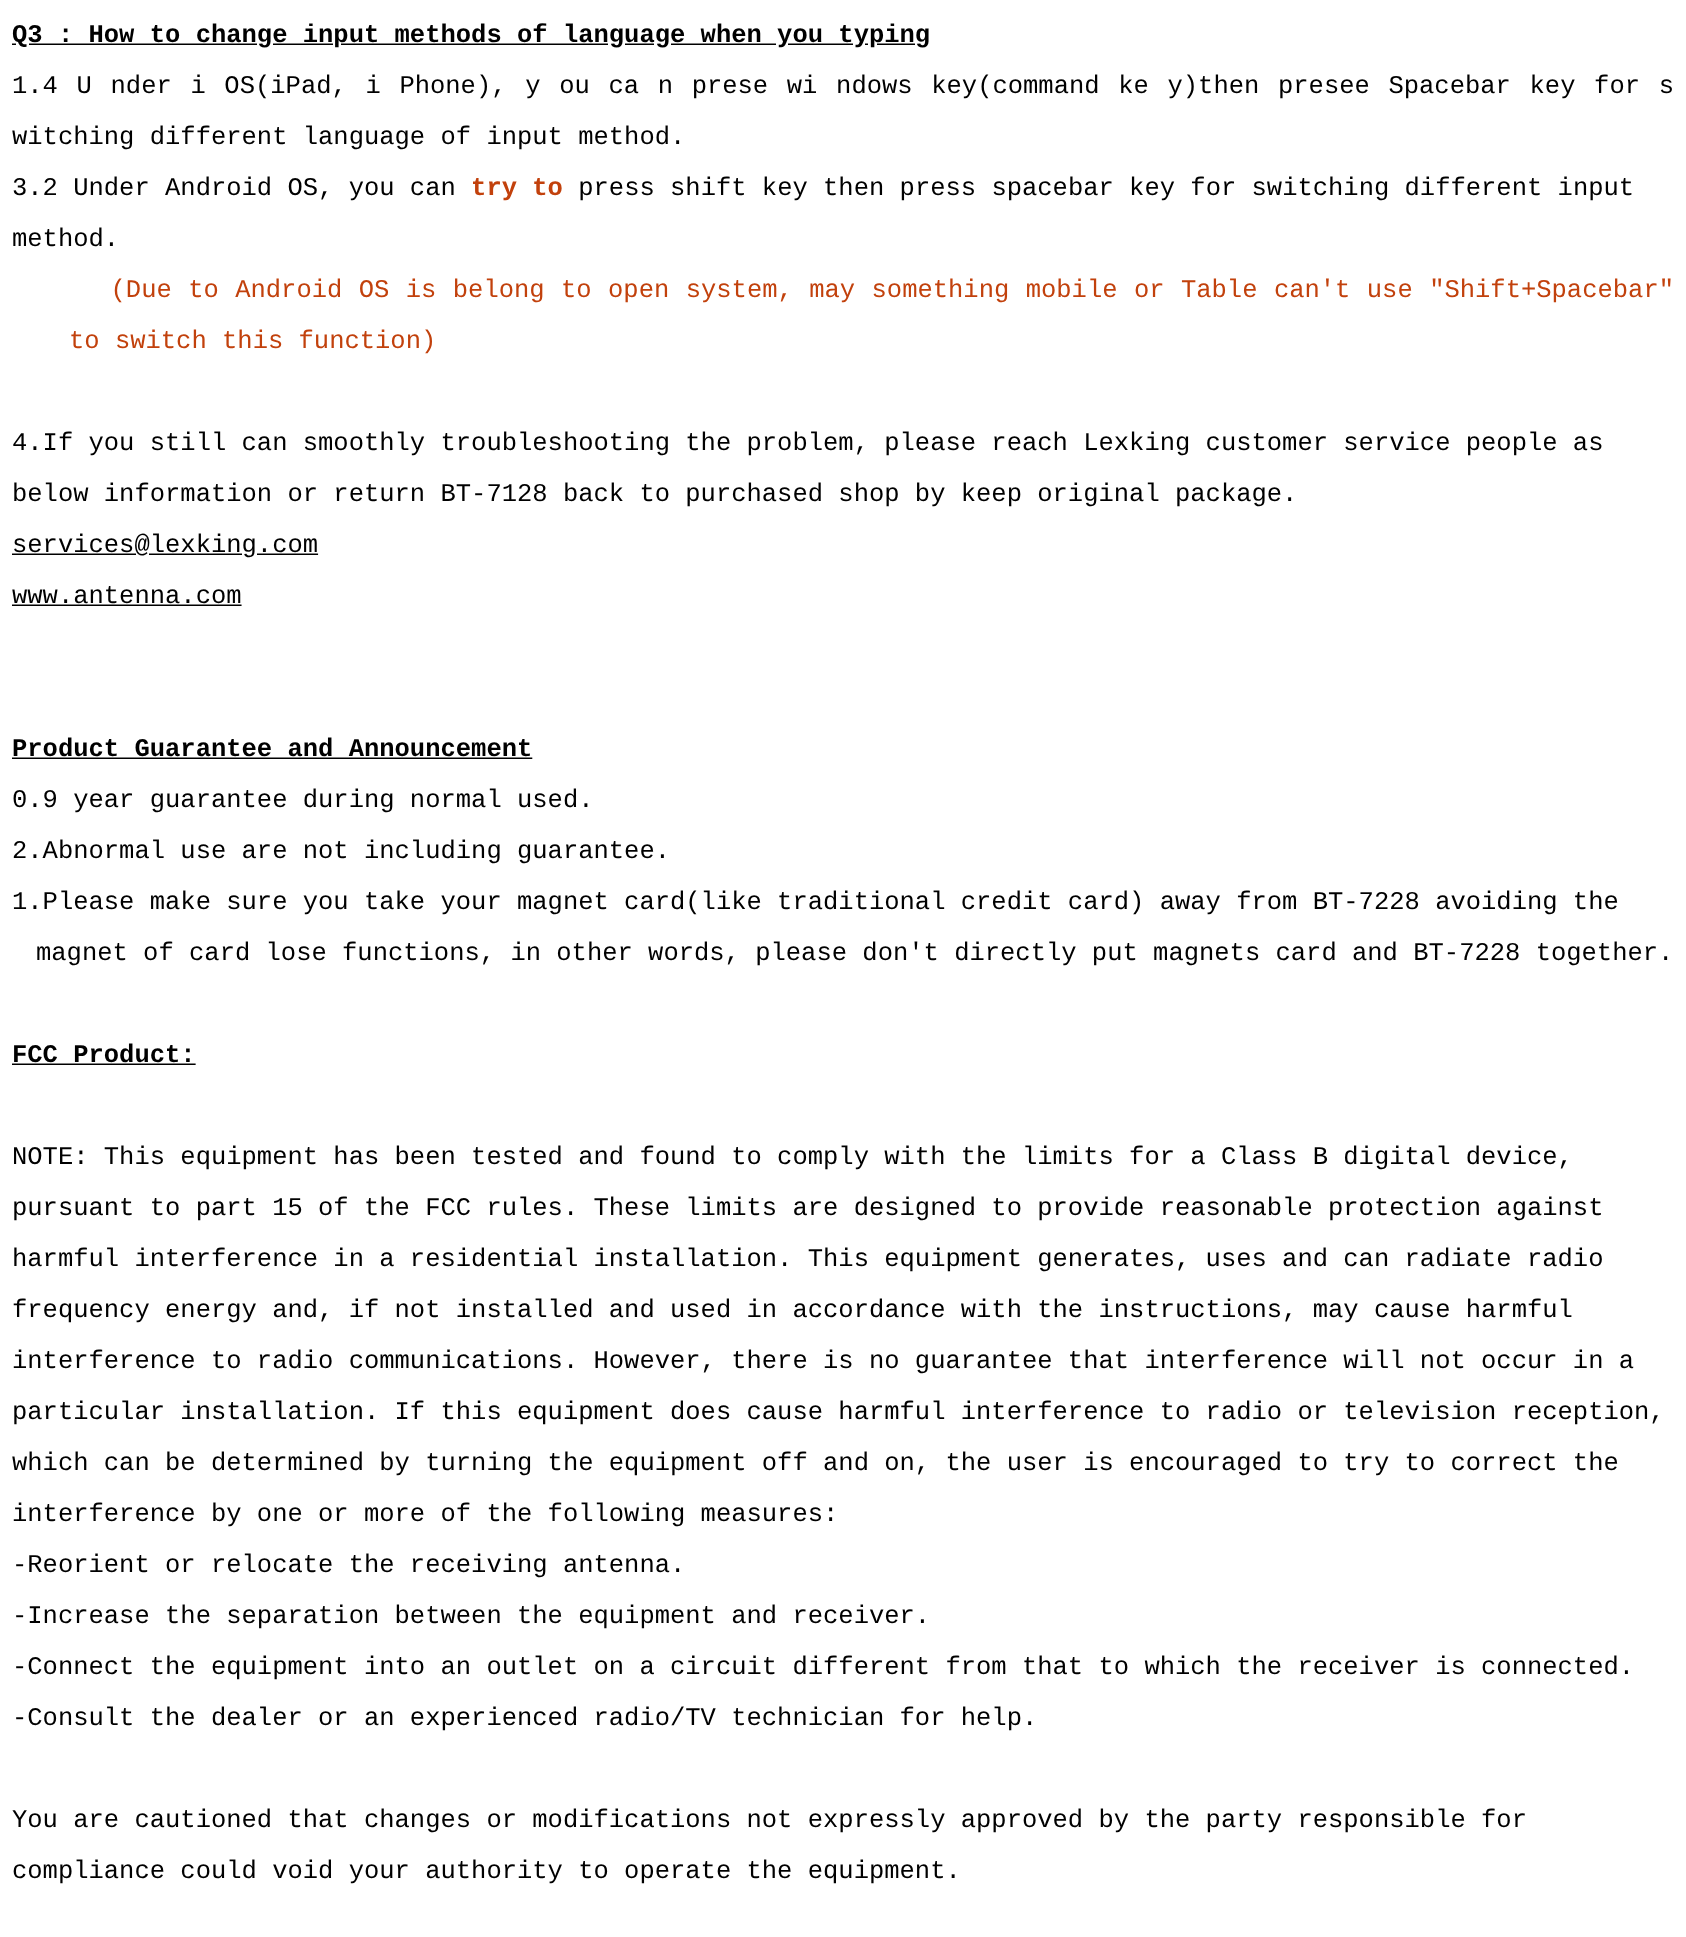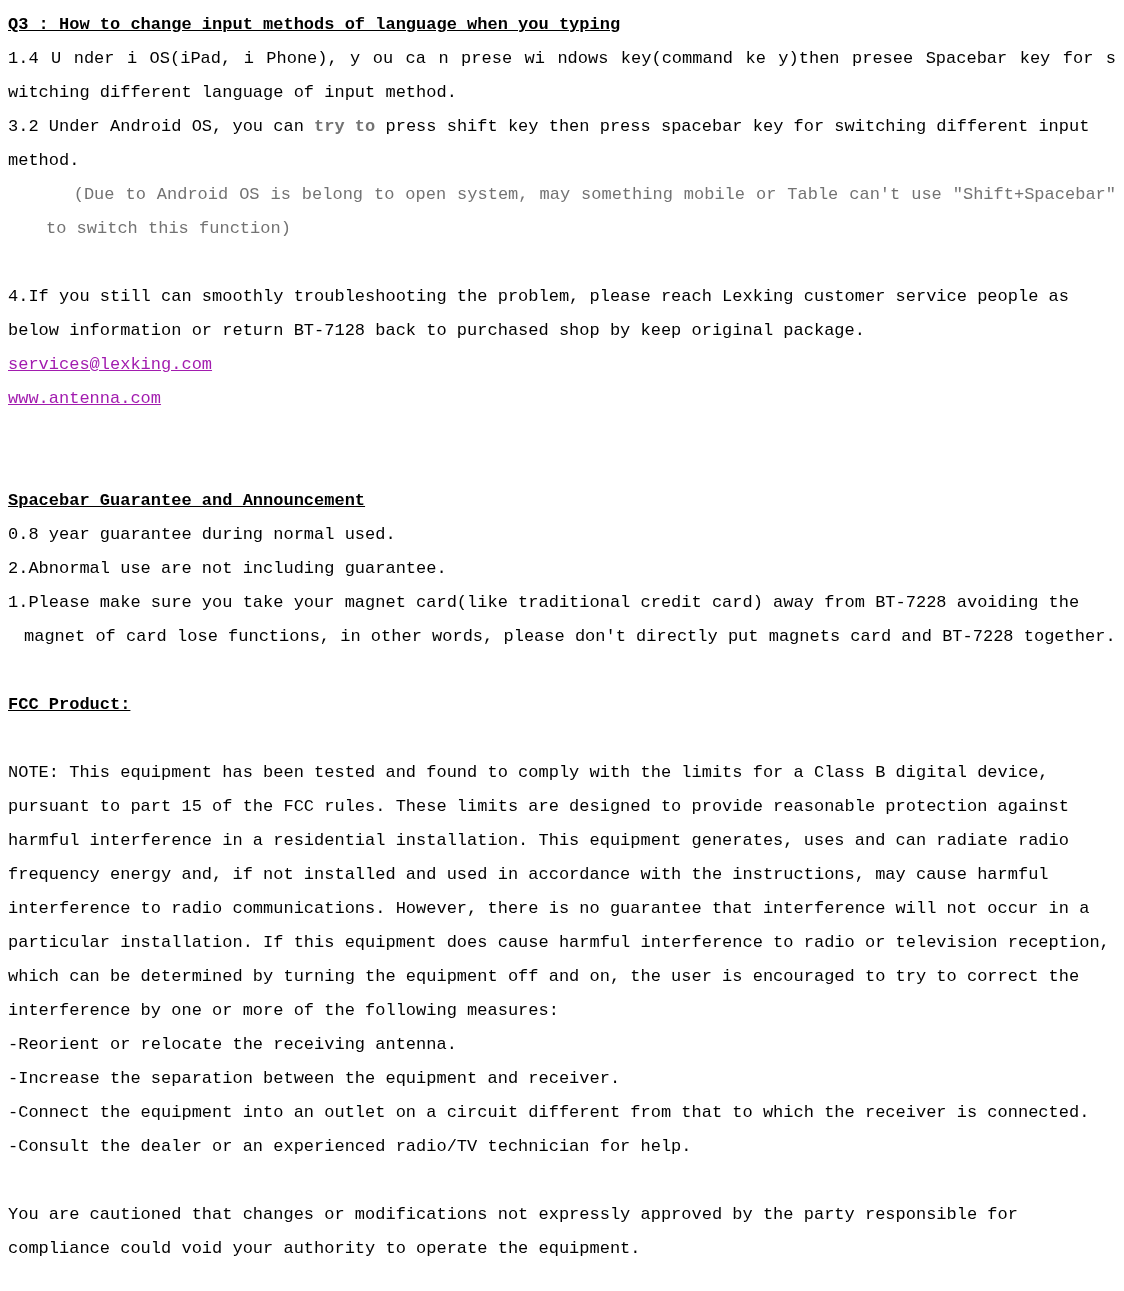--- a/index.html
+++ b/index.html
@@ -6,23 +6,23 @@
       font-family: "Times New Roman", Times, serif;
       font-size: 17px;
       line-height: 2.0;
       color: #000;
       margin: 0;
       padding: 8px 8px 8px 8px;
       width: 1108px;
     }
     .bold { font-weight: bold; }
     .underline { text-decoration: underline; }
-    .red { color: #737373; }
+    .red { color: #c2410c; }
     a.link {
-      color: #a21caf;
+      color: #000000;
       text-decoration: underline;
     }
     .justify { text-align: justify; }
     .para { margin: 0; font-family: Liberation Mono, monospace; }
     p { margin: 0; }
   </style>
 </head>
 <body>
 
 <p class="para bold underline">Q3 : How to change input methods of language when you typing</p>
@@ -34,22 +34,22 @@
 
 <p class="para">&nbsp;</p>
 
 <p class="para">4.If you still can smoothly troubleshooting the problem, please reach Lexking customer service people as below information or return BT-7128 back to purchased shop by keep original package.</p>
 <p class="para"><a href="#" class="link">services@lexking.com</a></p>
 <p class="para"><a href="#" class="link">www.antenna.com</a></p>
 
 <p class="para">&nbsp;</p>
 <p class="para">&nbsp;</p>
 
-<p class="para bold underline">Spacebar Guarantee and Announcement</p>
-<p class="para">0.8 year guarantee during normal used.</p>
+<p class="para bold underline">Product Guarantee and Announcement</p>
+<p class="para">0.9 year guarantee during normal used.</p>
 <p class="para">2.Abnormal use are not including guarantee.</p>
 <p class="para" style="padding-left:16px; text-indent:-16px;">1.Please make sure you take your magnet card(like traditional credit card) away from BT-7228 avoiding the magnet of card lose functions, in other words, please don't directly put magnets card and BT-7228 together.</p>
 
 <p class="para">&nbsp;</p>
 
 <p class="para bold underline">FCC Product:</p>
 
 <p class="para">&nbsp;</p>
 
 <p class="para">NOTE: This equipment has been tested and found to comply with the limits for a Class B digital device, pursuant to part 15 of the FCC rules. These limits are designed to provide reasonable protection against harmful interference in a residential installation. This equipment generates, uses and can radiate radio frequency energy and, if not installed and used in accordance with the instructions, may cause harmful interference to radio communications. However, there is no guarantee that interference will not occur in a particular installation. If this equipment does cause harmful interference to radio or television reception, which can be determined by turning the equipment off and on, the user is encouraged to try to correct the interference by one or more of the following measures:</p>

